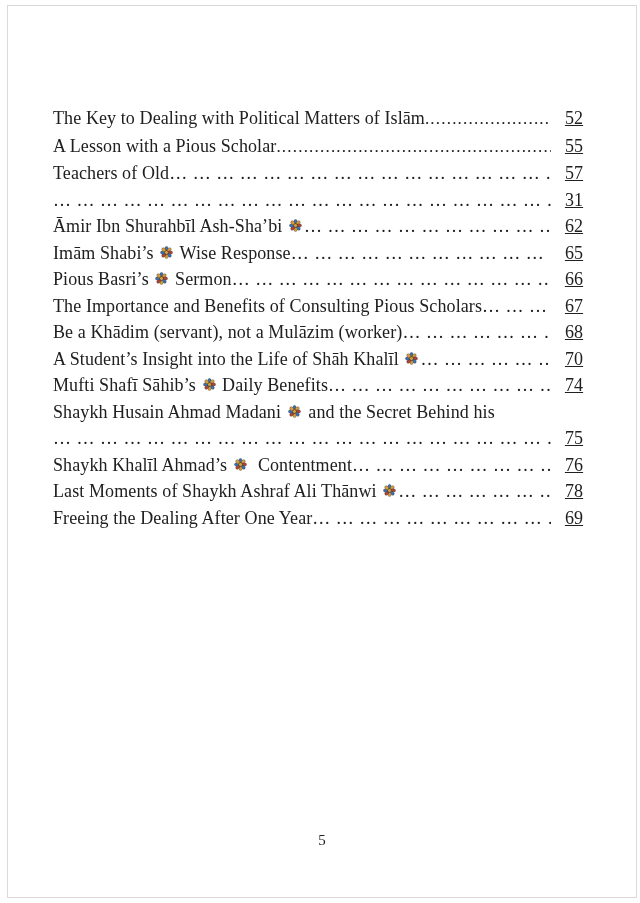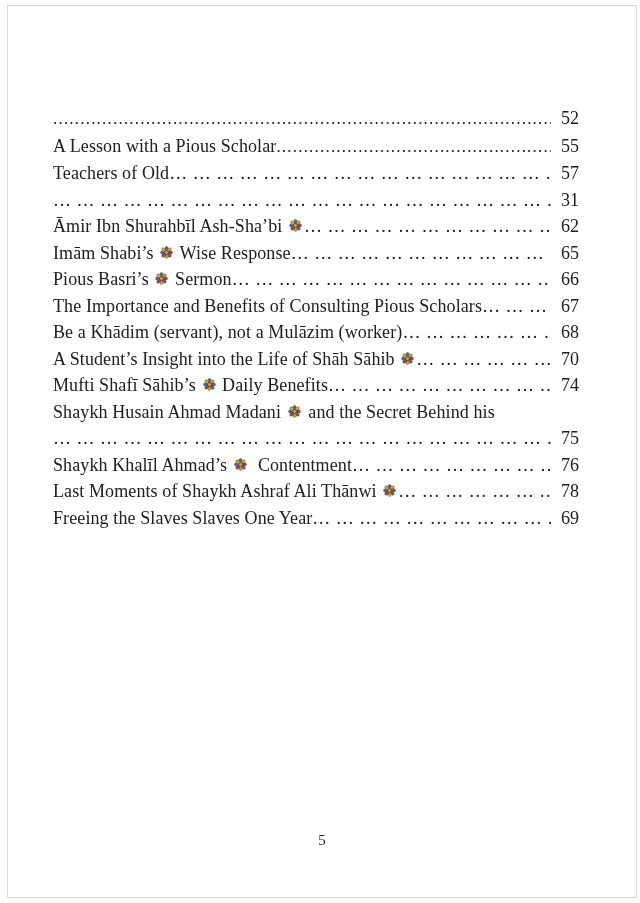--- a/index.html
+++ b/index.html
@@ -47,23 +47,24 @@
     font-size: 17px;
   }
   .leader.ellipsis {
     letter-spacing: 0.5px;
   }
   .leader.none {
     visibility: hidden;
   }
   .page-num {
     min-width: 26px;
-    text-align: left;
+    text-align: center;
     padding-left: 10px;
     white-space: nowrap;
+    text-decoration: underline;
   }
   .rosette {
     display: inline-block;
     width: 14px;
     height: 13px;
     margin: 0 2px;
     vertical-align: -1px;
     line-height: 0;
   }
   .footer {
@@ -75,20 +76,21 @@
     font-size: 15px;
     color: #202020;
   }
 </style>
 </head>
 <body>
 
 <div class="sheet">
   <div class="toc" id="toc-list">
       <div class="toc-row">
+        <span class="t">The Key to Dealing with Political Matters of Islām</span>
         <span class="leader dots">........................................................................................................................</span>
         <span class="page-num">52</span>
       </div>
       <div class="toc-row">
         <span class="t">A Lesson with a Pious Scholar</span>
         <span class="leader dots">........................................................................................................................</span>
         <span class="page-num">55</span>
       </div>
       <div class="toc-row">
         <span class="t">Teachers of Old</span>
@@ -153,21 +155,21 @@
         <span class="t">The Importance and Benefits of Consulting Pious Scholars</span>
         <span class="leader ellipsis">… … … … … … … … … … … … … … … … … … … … … … … … … … … … … … … … … … … … … … … … … … … … … … … … … … … … … … … … … … … … … … … … … … … … … … … … … … … … … … … … … … … … … … … … … … … … … … … … … … … … … … … … … … … … … … … … … … … … … … … … </span>
         <span class="page-num">67</span>
       </div>
       <div class="toc-row">
         <span class="t">Be a Khādim (servant), not a Mulāzim (worker)</span>
         <span class="leader ellipsis">… … … … … … … … … … … … … … … … … … … … … … … … … … … … … … … … … … … … … … … … … … … … … … … … … … … … … … … … … … … … … … … … … … … … … … … … … … … … … … … … … … … … … … … … … … … … … … … … … … … … … … … … … … … … … … … … … … … … … … … … </span>
         <span class="page-num">68</span>
       </div>
       <div class="toc-row">
-        <span class="t">A Student’s Insight into the Life of Shāh Sāhib </span>
+        <span class="t">A Student’s Insight into the Life of Shāh Khalīl </span>
         <span class="rosette"><svg width="13" height="13" viewBox="0 0 13 13">
             <ellipse cx="6.5" cy="2.9" rx="1.7" ry="2.6" fill="#3a6fb0" stroke="#2c2c2c" stroke-width="0.3" transform="rotate(0 6.5 6.5)"></ellipse>
             <ellipse cx="6.5" cy="2.9" rx="1.7" ry="2.6" fill="#d89b3a" stroke="#2c2c2c" stroke-width="0.3" transform="rotate(45 6.5 6.5)"></ellipse>
             <ellipse cx="6.5" cy="2.9" rx="1.7" ry="2.6" fill="#b04434" stroke="#2c2c2c" stroke-width="0.3" transform="rotate(90 6.5 6.5)"></ellipse>
             <ellipse cx="6.5" cy="2.9" rx="1.7" ry="2.6" fill="#3a6fb0" stroke="#2c2c2c" stroke-width="0.3" transform="rotate(135 6.5 6.5)"></ellipse>
             <ellipse cx="6.5" cy="2.9" rx="1.7" ry="2.6" fill="#d89b3a" stroke="#2c2c2c" stroke-width="0.3" transform="rotate(180 6.5 6.5)"></ellipse>
             <ellipse cx="6.5" cy="2.9" rx="1.7" ry="2.6" fill="#b04434" stroke="#2c2c2c" stroke-width="0.3" transform="rotate(225 6.5 6.5)"></ellipse>
             <ellipse cx="6.5" cy="2.9" rx="1.7" ry="2.6" fill="#3a6fb0" stroke="#2c2c2c" stroke-width="0.3" transform="rotate(270 6.5 6.5)"></ellipse>
             <ellipse cx="6.5" cy="2.9" rx="1.7" ry="2.6" fill="#d89b3a" stroke="#2c2c2c" stroke-width="0.3" transform="rotate(315 6.5 6.5)"></ellipse>
             <circle cx="6.5" cy="6.5" r="2" fill="#d89b3a" stroke="#2c2c2c" stroke-width="0.6"></circle>
@@ -240,19 +242,19 @@
             <ellipse cx="6.5" cy="2.9" rx="1.7" ry="2.6" fill="#d89b3a" stroke="#2c2c2c" stroke-width="0.3" transform="rotate(180 6.5 6.5)"></ellipse>
             <ellipse cx="6.5" cy="2.9" rx="1.7" ry="2.6" fill="#b04434" stroke="#2c2c2c" stroke-width="0.3" transform="rotate(225 6.5 6.5)"></ellipse>
             <ellipse cx="6.5" cy="2.9" rx="1.7" ry="2.6" fill="#3a6fb0" stroke="#2c2c2c" stroke-width="0.3" transform="rotate(270 6.5 6.5)"></ellipse>
             <ellipse cx="6.5" cy="2.9" rx="1.7" ry="2.6" fill="#d89b3a" stroke="#2c2c2c" stroke-width="0.3" transform="rotate(315 6.5 6.5)"></ellipse>
             <circle cx="6.5" cy="6.5" r="2" fill="#d89b3a" stroke="#2c2c2c" stroke-width="0.6"></circle>
           </svg></span>
         <span class="leader ellipsis">… … … … … … … … … … … … … … … … … … … … … … … … … … … … … … … … … … … … … … … … … … … … … … … … … … … … … … … … … … … … … … … … … … … … … … … … … … … … … … … … … … … … … … … … … … … … … … … … … … … … … … … … … … … … … … … … … … … … … … … … </span>
         <span class="page-num">78</span>
       </div>
       <div class="toc-row">
-        <span class="t">Freeing the Slaves Slaves One Year</span>
+        <span class="t">Freeing the Dealing After One Year</span>
         <span class="leader ellipsis">… … … … … … … … … … … … … … … … … … … … … … … … … … … … … … … … … … … … … … … … … … … … … … … … … … … … … … … … … … … … … … … … … … … … … … … … … … … … … … … … … … … … … … … … … … … … … … … … … … … … … … … … … … … … … … … … … … … … … … … … </span>
         <span class="page-num">69</span>
       </div>
     </div>
   <div class="footer">5</div>
 </div>
 
 </body></html>

